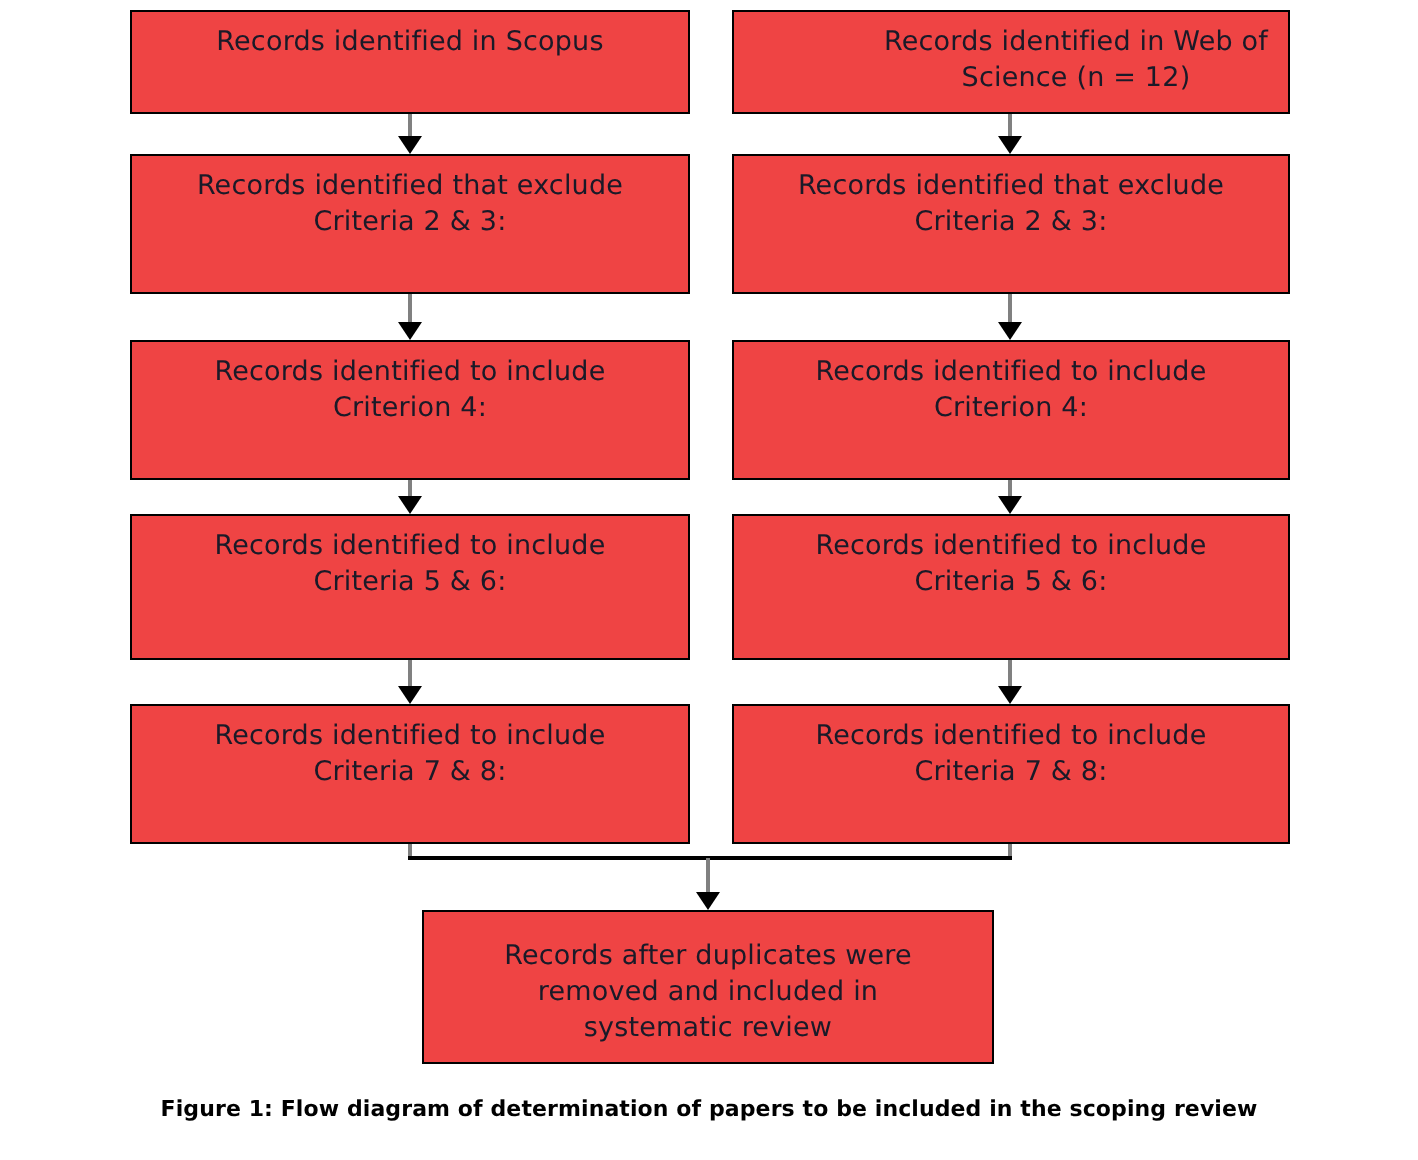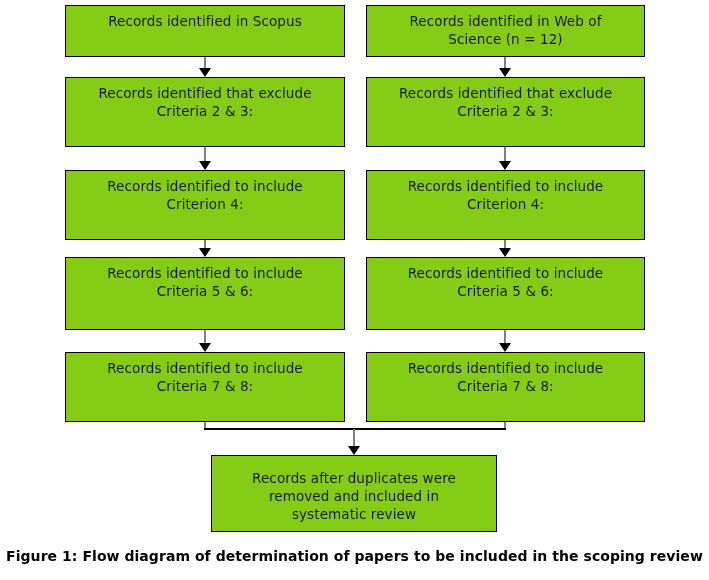--- a/index.html
+++ b/index.html
@@ -20,21 +20,21 @@
     left: 0;
     top: 0;
     width: 709px;
     height: 545px;
   }
 
   .node {
     position: absolute;
     box-sizing: border-box;
     border: 1.6px solid #000000;
-    background: #84cc16;
+    background: #ef4444;
     display: flex;
     justify-content: center;
     align-items: flex-start;
     text-align: center;
   }
 
   .node-label {
     display: block;
     font-size: 13.5px;
     line-height: 1.33;
@@ -63,21 +63,21 @@
     border-right: 6.5px solid transparent;
     border-top: 9px solid #000000;
   }
 
   #caption {
     position: absolute;
     left: 0;
     top: 548px;
     width: 709px;
     text-align: center;
-    font-size: 14px;
+    font-size: 11px;
     font-weight: bold;
     color: #000000;
     letter-spacing: 0.05px;
   }
 </style>
 </head>
 <body>
 
 <div id="diagram">
 
@@ -98,21 +98,21 @@
   <div class="node" style="left:65px; top:257px; width:280px; height:73px;">
     <span class="node-label">Records identified to include
 Criteria 5 &amp; 6:</span>
   </div>
 
   <div class="node" style="left:65px; top:352px; width:280px; height:70px;">
     <span class="node-label">Records identified to include
 Criteria 7 &amp; 8:</span>
   </div>
 
-  <div class="node" style="left:366px; top:5px; width:279px; height:52px;">
+  <div class="node" style="left:366px; top:5px; width:279px; height:52px;justify-content:flex-end;">
     <span class="node-label">Records identified in Web of
 Science (n = 12)</span>
   </div>
 
   <div class="node" style="left:366px; top:77px; width:279px; height:70px;">
     <span class="node-label">Records identified that exclude
 Criteria 2 &amp; 3:</span>
   </div>
 
   <div class="node" style="left:366px; top:170px; width:279px; height:70px;">

